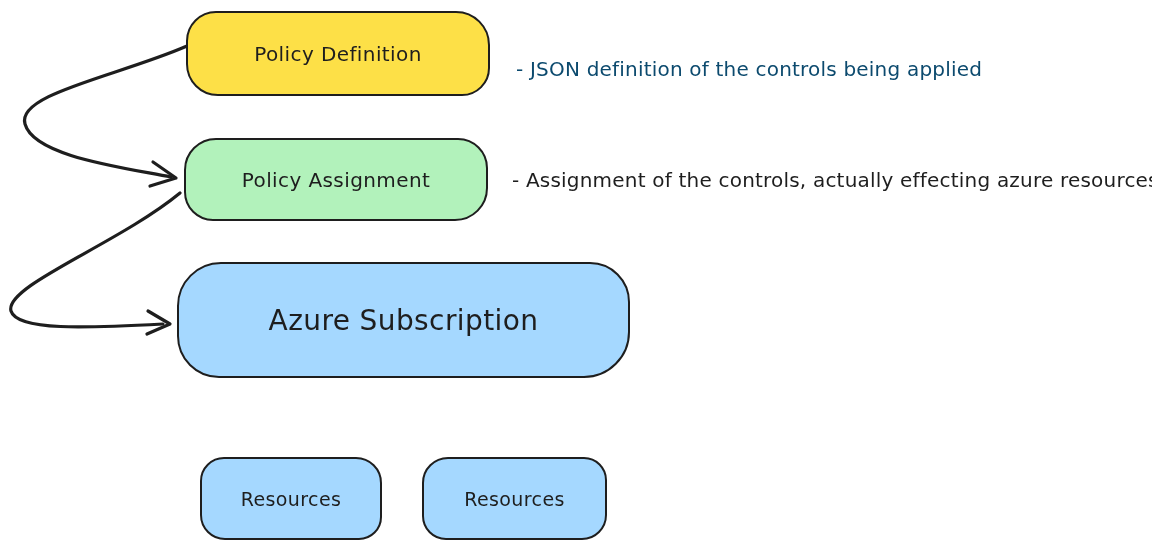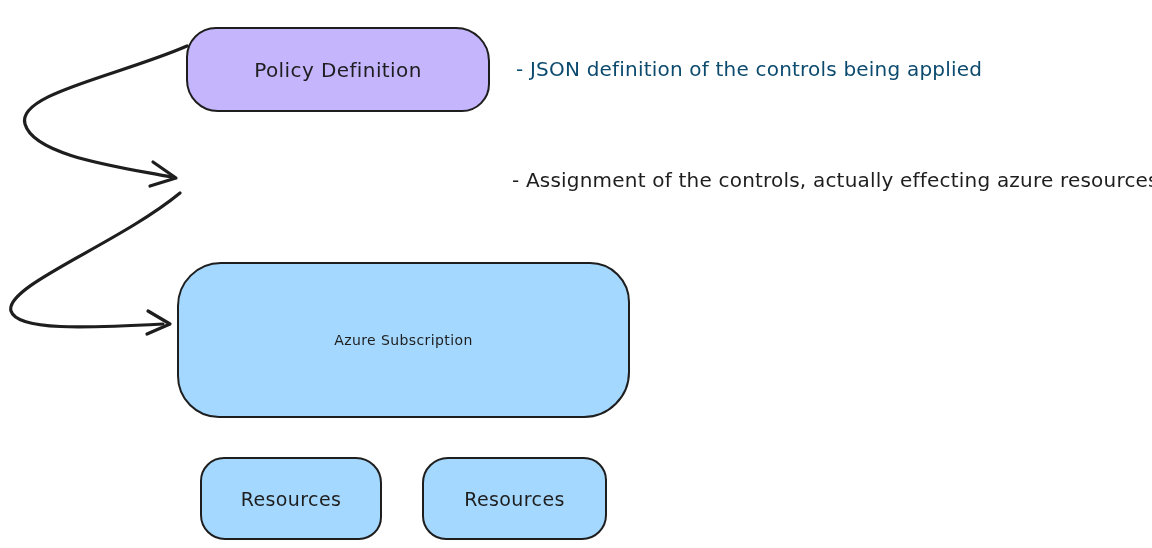--- a/index.html
+++ b/index.html
@@ -45,23 +45,23 @@
     width: 304px; height: 85px;
     border-radius: 30px 34px 28px 32px;
   }
   .node-policy-assignment {
     left: 184px; top: 138px;
     width: 304px; height: 83px;
     border-radius: 32px 30px 33px 29px;
   }
   .node-azure-subscription {
     left: 177px; top: 262px;
-    width: 453px; height: 156px;
+    width: 453px; height: 116px;
     border-radius: 44px 40px 46px 42px;
-    font-size: 14px;
+    font-size: 28px;
   }
   .node-resources-1 {
     left: 200px; top: 457px;
     width: 182px; height: 83px;
     border-radius: 24px 26px 23px 25px;
     font-size: 19px;
   }
   .node-resources-2 {
     left: 422px; top: 457px;
     width: 185px; height: 83px;
@@ -90,24 +90,27 @@
     <g>
       <path class="arrow-stroke" d="M 187 46 C 118 76, 16 94, 25 124 C 34 156, 120 167, 171 177" stroke="#1e1e1e"></path>
       <path class="arrow-stroke" d="M 153 162 L 176 178 L 150 186" stroke="#1e1e1e"></path>
     </g>
     <g>
       <path class="arrow-stroke" d="M 180 193 C 118 244, 4 286, 11 311 C 17 331, 86 328, 163 324" stroke="#1e1e1e"></path>
       <path class="arrow-stroke" d="M 148 311 L 170 324 L 147 334" stroke="#1e1e1e"></path>
     </g>
   </svg>
 
-  <div class="node node-policy-definition" style="background: #c4b5fd; border-color: rgb(30, 30, 30); color: rgb(30, 30, 30); margin-top: 16px;">
+  <div class="node node-policy-definition" style="background: #fde047; border-color: rgb(30, 30, 30); color: rgb(30, 30, 30);">
     <span>Policy Definition</span>
   </div>
 
+  <div class="node node-policy-assignment" style="background: rgb(178, 242, 187); border-color: rgb(30, 30, 30); color: rgb(30, 30, 30);">
+    <span>Policy Assignment</span>
+  </div>
 
   <div class="node node-azure-subscription" style="background: rgb(165, 216, 255); border-color: rgb(30, 30, 30); color: rgb(30, 30, 30);">
     <span>Azure Subscription</span>
   </div>
 
   <div class="node node-resources-1" style="background: rgb(165, 216, 255); border-color: rgb(30, 30, 30); color: rgb(30, 30, 30);">
     <span>Resources</span>
   </div>
 
   <div class="node node-resources-2" style="background: rgb(165, 216, 255); border-color: rgb(30, 30, 30); color: rgb(30, 30, 30);">

